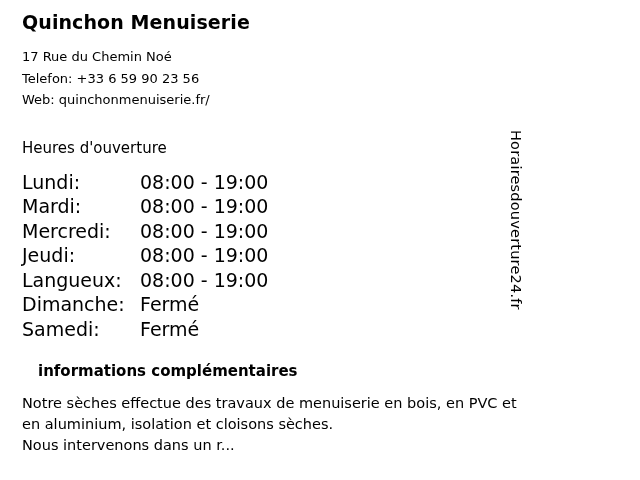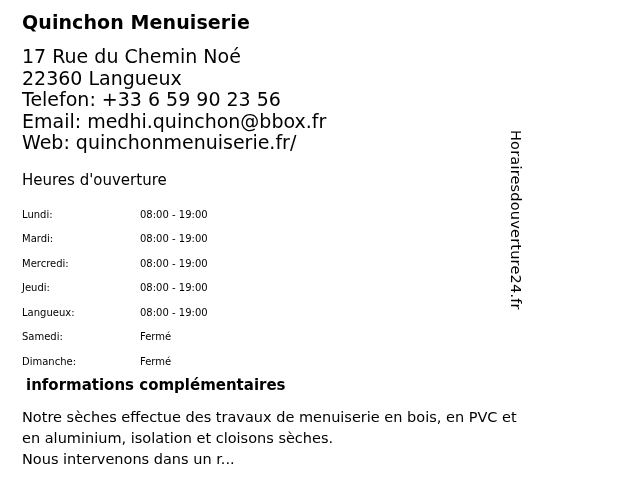--- a/index.html
+++ b/index.html
@@ -29,53 +29,54 @@
     width: 580px;
   }
   .company-title {
     font-size: 19px;
     font-weight: bold;
     letter-spacing: 0.1px;
     margin: 0 0 12px 0;
     line-height: 24px;
   }
   .address-block {
-    font-size: 19px;
+    font-size: 13px;
     line-height: 21.5px;
-    margin-bottom: 16px;
+    margin-bottom: 27px;
   }
   .address-line {
     white-space: nowrap;
   }
   .section-heading {
     font-size: 15px;
     font-weight: normal;
     margin: 0 0 14px 0;
     line-height: 20px;
   }
   .hours-table {
     border-collapse: collapse;
-    font-size: 10px;
+    font-size: 19px;
     line-height: 21.5px;
+    margin-bottom: 18px;
   }
   .hours-table td {
     padding: 0 0 3px 0;
     vertical-align: top;
     white-space: nowrap;
   }
   .hours-day {
     width: 118px;
   }
   .hours-time {
     padding-left: 0;
   }
   .info-heading {
     font-size: 15px;
     font-weight: bold;
-    margin: 0 0 12px 4px;
+    margin: 0 0 12px 16px;
     line-height: 20px;
   }
   .info-text {
     font-size: 14.5px;
     line-height: 21px;
     width: 570px;
   }
   .side-label {
     position: absolute;
     right: 4px;
@@ -92,23 +93,21 @@
 <body>
 
 <div class="page">
 
   <div class="content">
 
     <h1 class="company-title">Quinchon Menuiserie</h1>
 
     <div class="address-block">
       <div class="address-line">17 Rue du Chemin Noé</div>
-      <div class="address-line">22360 Langueux</div>
       <div class="address-line">Telefon: +33 6 59 90 23 56</div>
-      <div class="address-line">Email: medhi.quinchon@bbox.fr</div>
       <div class="address-line">Web: quinchonmenuiserie.fr/</div>
     </div>
 
     <h2 class="section-heading">Heures d'ouverture</h2>
 
     <table class="hours-table">
       <tbody>
         <tr>
           <td class="hours-day">Lundi:</td>
           <td class="hours-time">08:00 - 19:00</td>
@@ -123,25 +122,25 @@
         </tr>
         <tr>
           <td class="hours-day">Jeudi:</td>
           <td class="hours-time">08:00 - 19:00</td>
         </tr>
         <tr>
           <td class="hours-day">Langueux:</td>
           <td class="hours-time">08:00 - 19:00</td>
         </tr>
         <tr>
-          <td class="hours-day">Samedi:</td>
+          <td class="hours-day">Dimanche:</td>
           <td class="hours-time">Fermé</td>
         </tr>
         <tr>
-          <td class="hours-day">Dimanche:</td>
+          <td class="hours-day">Samedi:</td>
           <td class="hours-time">Fermé</td>
         </tr>
       </tbody>
     </table>
 
     <h2 class="info-heading">informations complémentaires</h2>
 
     <div class="info-text">
       <div>Notre sèches effectue des travaux de menuiserie en bois, en PVC et</div>
       <div>en aluminium, isolation et cloisons sèches.</div>

